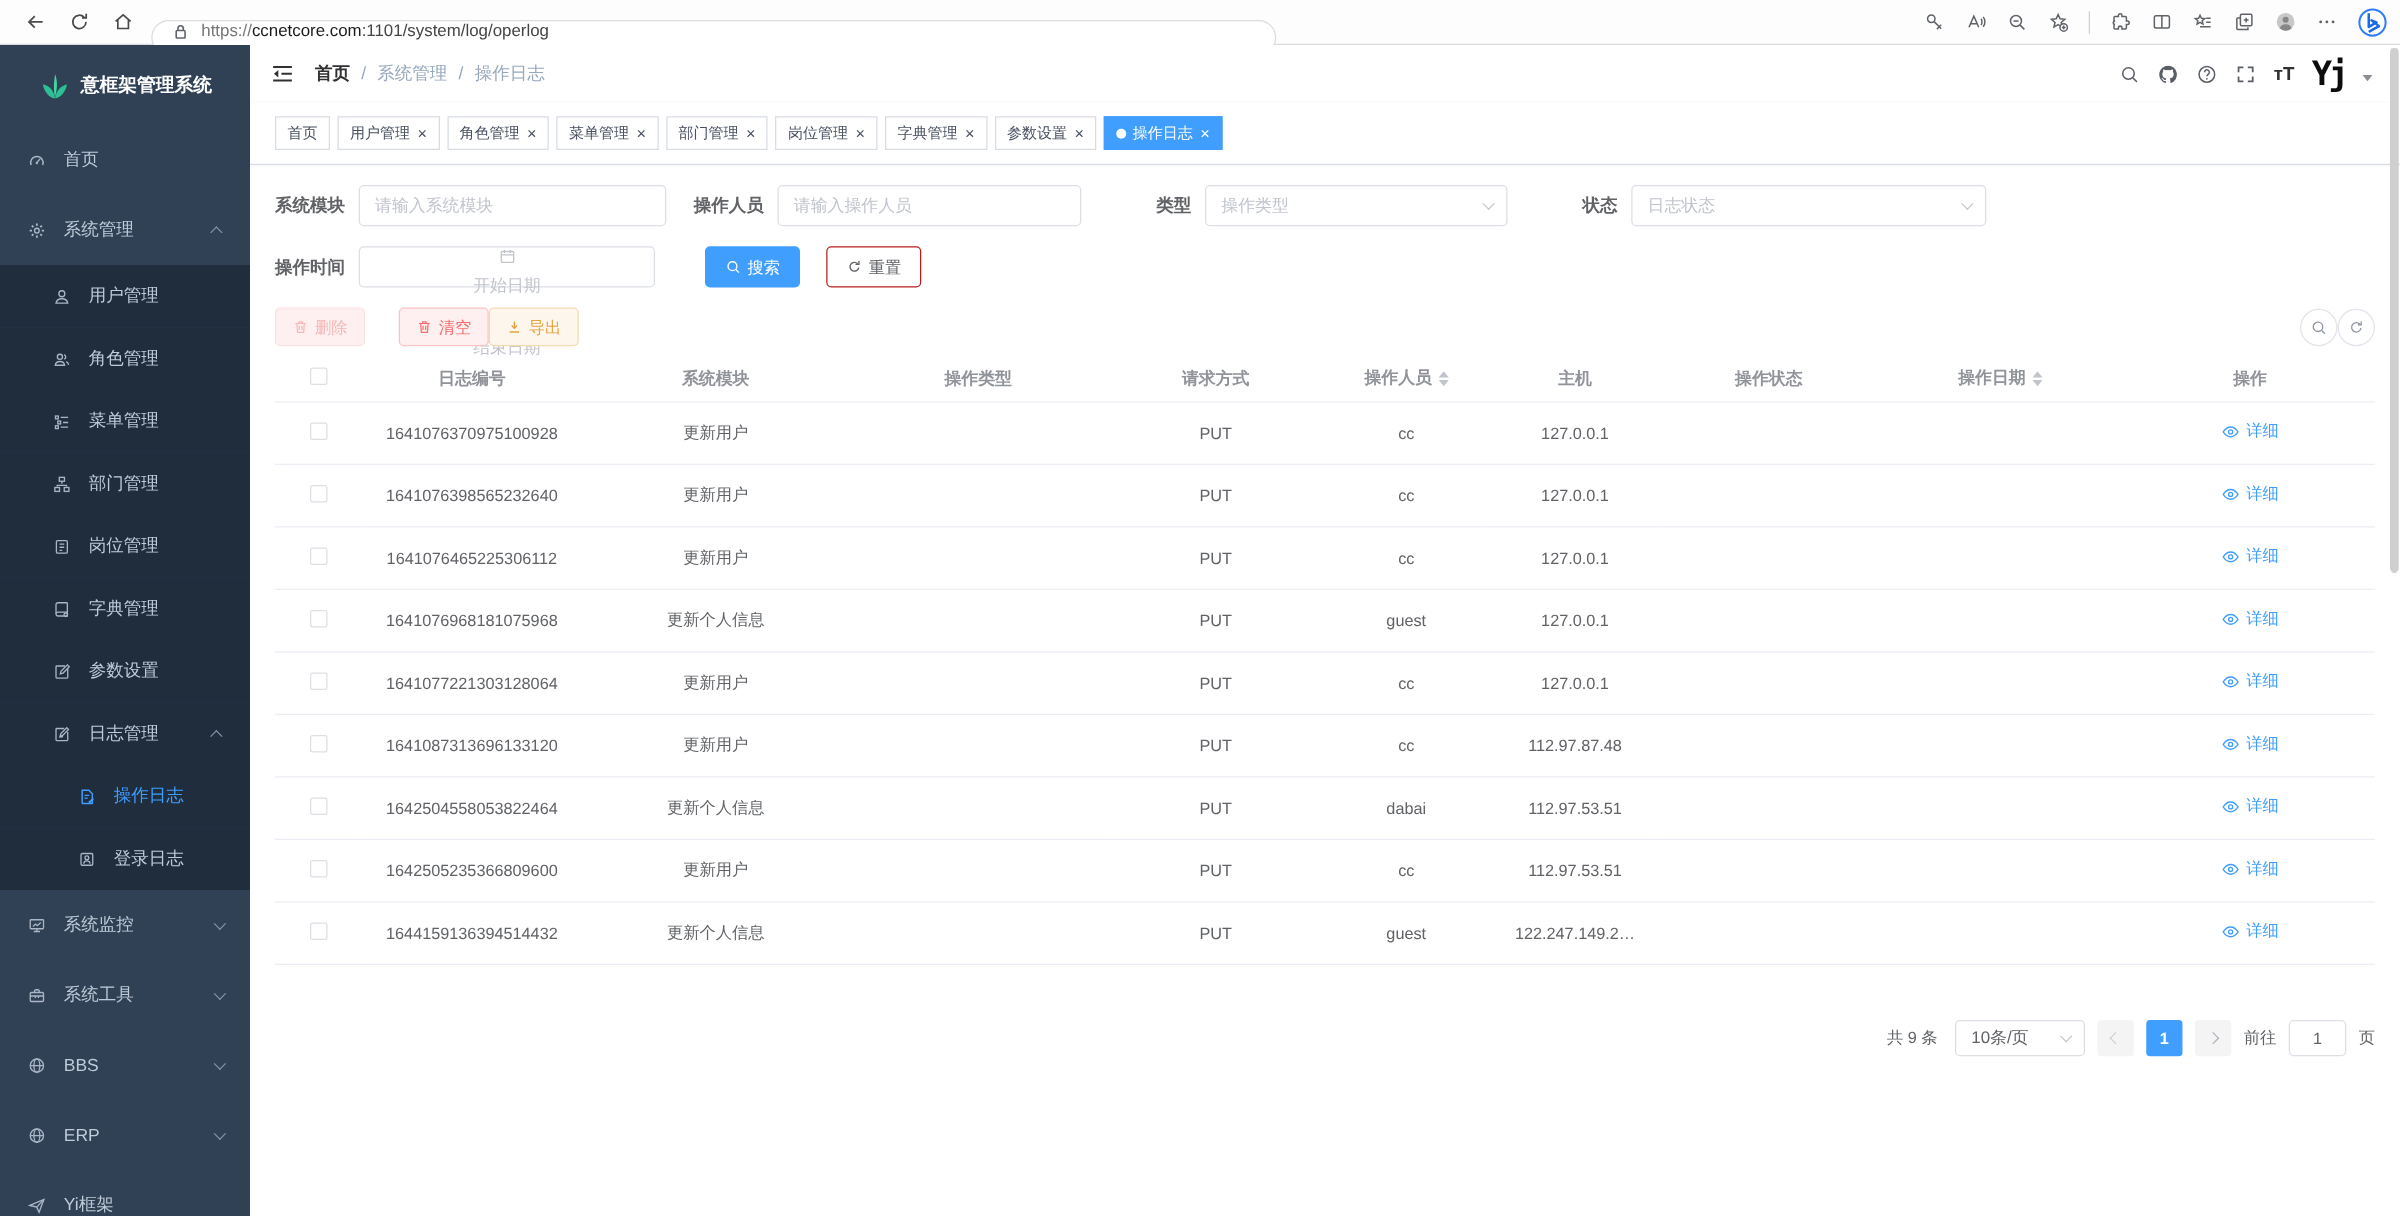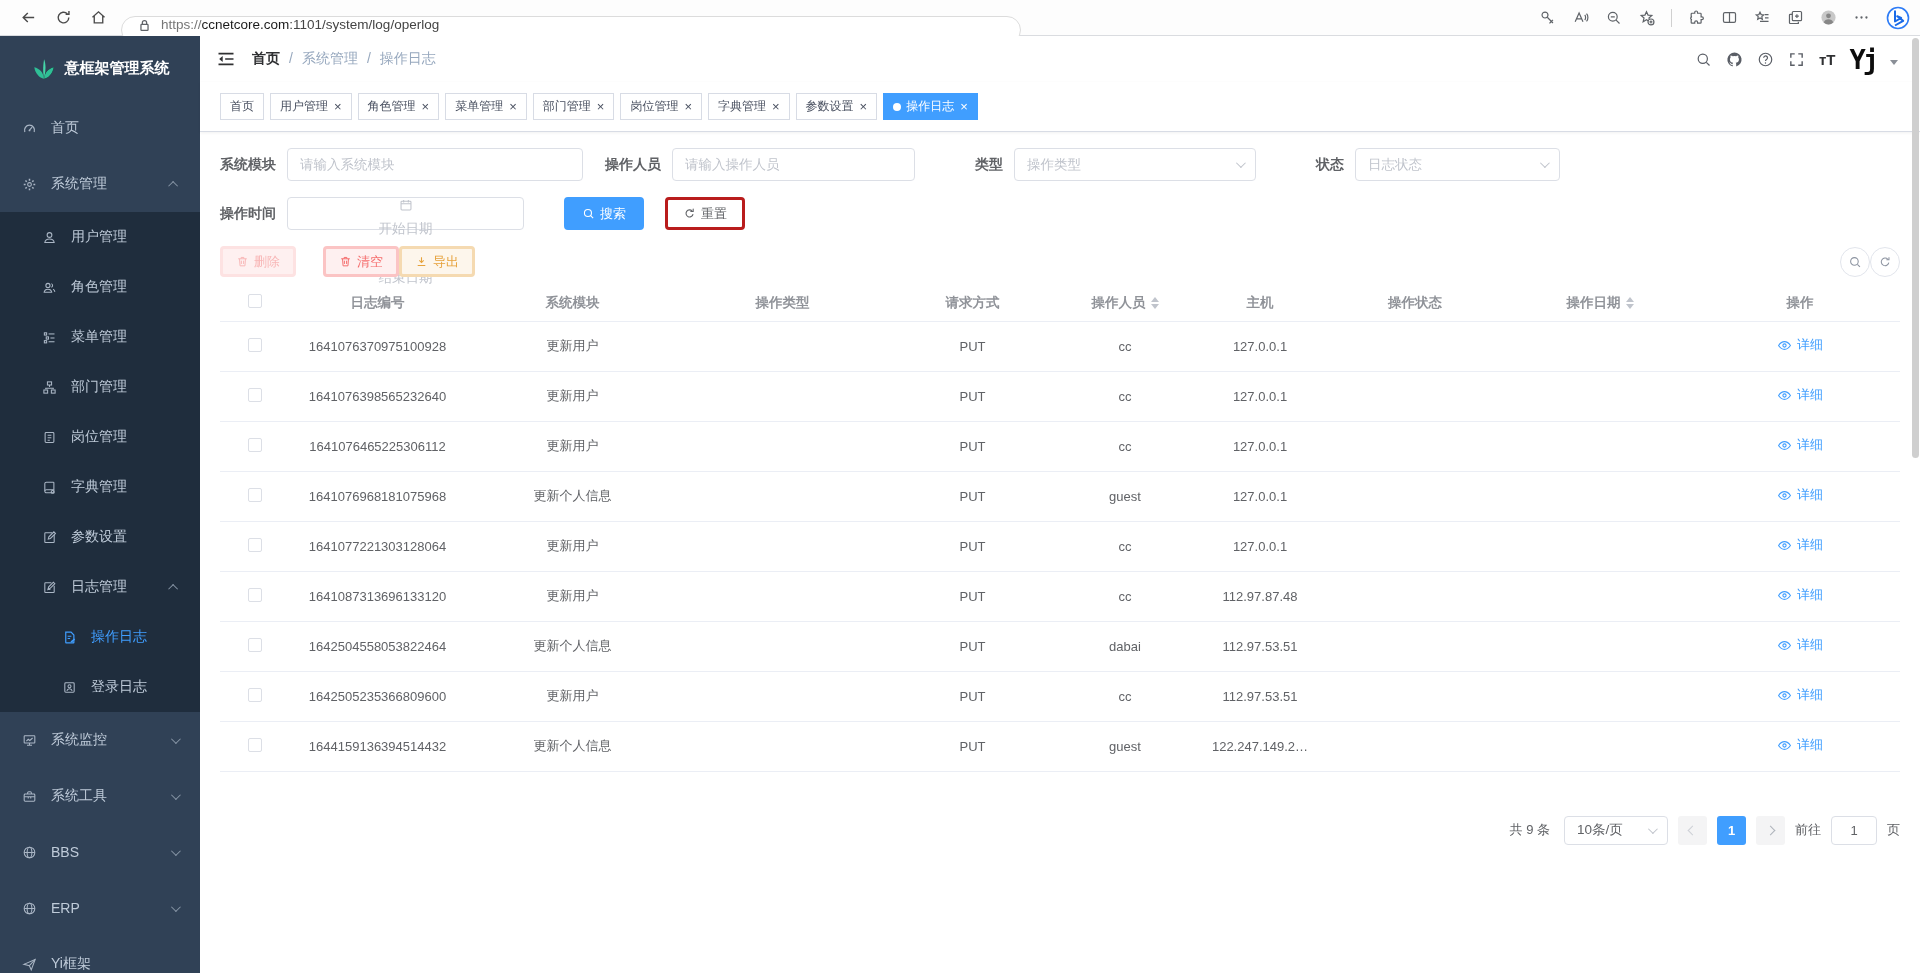--- a/index.html
+++ b/index.html
@@ -80,21 +80,21 @@
   .el-input input::placeholder { color:#c0c4cc; }
   .el-select { justify-content:space-between; cursor:pointer; }
   .el-select .ph { color:#c0c4cc; }
   .sel-caret { width:7px; height:7px; border-right:1.3px solid #c0c4cc; border-bottom:1.3px solid #c0c4cc;
     transform:rotate(45deg) translateY(-2px); }
   .date-range { width:237px; gap:8px; color:#c0c4cc;flex-direction:column; }
   .date-range .cal { display:flex; color:#c0c4cc; }
   .date-range .cal svg { width:14px; height:14px; }
   .date-range .ph { font-size:13.5px; }
   .btn { height:33px; border-radius:4px; font-size:13px; display:inline-flex; align-items:center;
-    gap:5px; padding:0 15px; cursor:pointer; border:3px solid #b91c1c; background:#fff; color:#606266;
+    gap:5px; padding:0 15px; cursor:pointer; border:1px solid #b91c1c; background:#fff; color:#606266;
     font-family:inherit; white-space:nowrap; }
   .btn svg { width:13px; height:13px; }
   .btn-primary { background:#409eff; border-color:#409eff; color:#fff; }
   .toolbar { display:flex; align-items:center; margin:4px 0 8px; }
   .btn-sm { height:31px; padding:0 13px; }
   .btn-danger-dis { background:#fef0f0; border-color:#fde2e2; color:#f8b6b6; cursor:not-allowed; }
   .btn-danger { background:#fef0f0; border-color:#fbc4c4; color:#f56c6c; }
   .btn-warning { background:#fdf6ec; border-color:#f5dab1; color:#e6a23c; }
   .mini-circle { width:30px; height:30px; border:1px solid #e2e5ec; border-radius:50%;
     display:flex; align-items:center; justify-content:center; color:#8c93a0; cursor:pointer; }
@@ -515,40 +515,40 @@
           <span class="dot"></span>
           <span>操作日志</span>
           <span class="close">×</span>
         </div>
       </div>
 
     <div class="content">
       <div class="filter-row">
         <div class="f-group" style="margin-right:22px;">
           <span class="f-label">系统模块</span>
-          <div class="el-input" style="width:296px;">
+          <div class="el-input" style="width:246px;">
             <input placeholder="请输入系统模块" style="">
           </div>
         </div>
         <div class="f-group" style="margin-right:60px;">
           <span class="f-label">操作人员</span>
           <div class="el-input" style="width:243px;">
             <input placeholder="请输入操作人员" style="">
           </div>
         </div>
         <div class="f-group" style="margin-right:60px;">
           <span class="f-label">类型</span>
           <div class="el-input el-select" style="width:242px;">
             <span class="ph">操作类型</span>
             <span class="sel-caret"></span>
           </div>
         </div>
         <div class="f-group">
           <span class="f-label">状态</span>
-          <div class="el-input el-select" style="width:205px;">
+          <div class="el-input el-select" style="width:284px;">
             <span class="ph">日志状态</span>
             <span class="sel-caret"></span>
           </div>
         </div>
       </div>
 
       <div class="filter-row">
         <div class="f-group" style="margin-right:40px;justify-content:center;">
           <span class="f-label">操作时间</span>
           <div class="el-input date-range">

